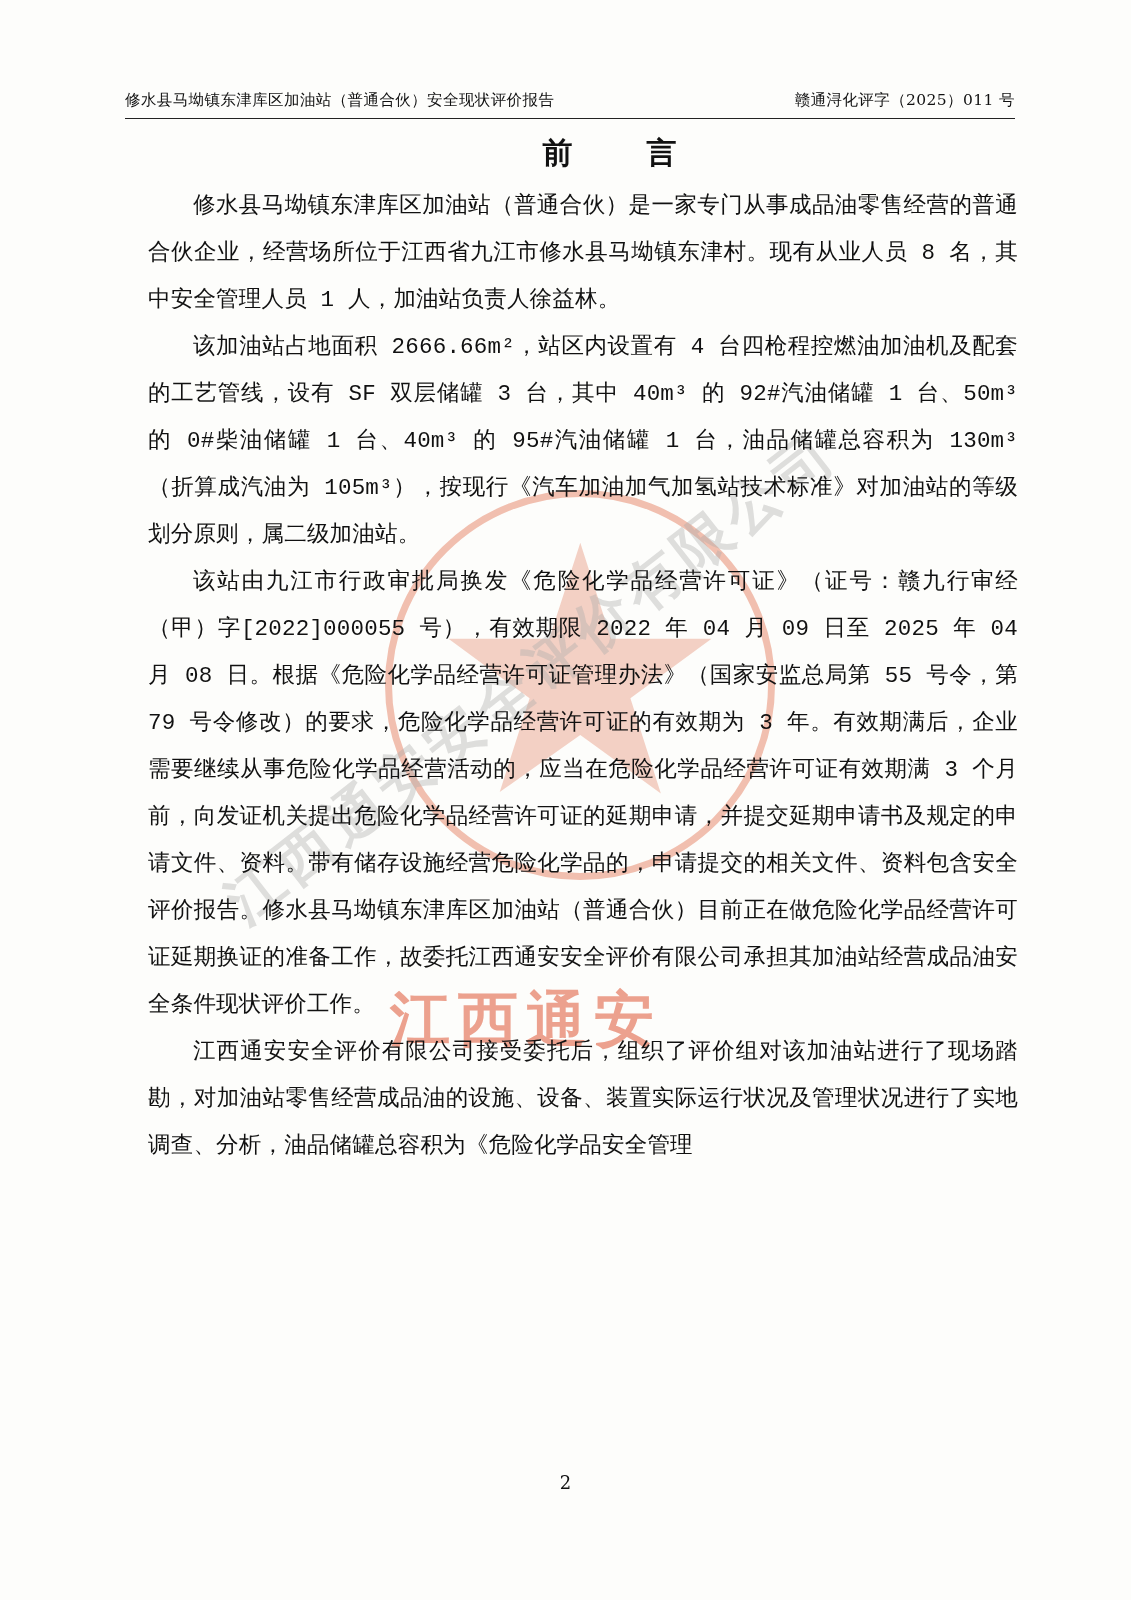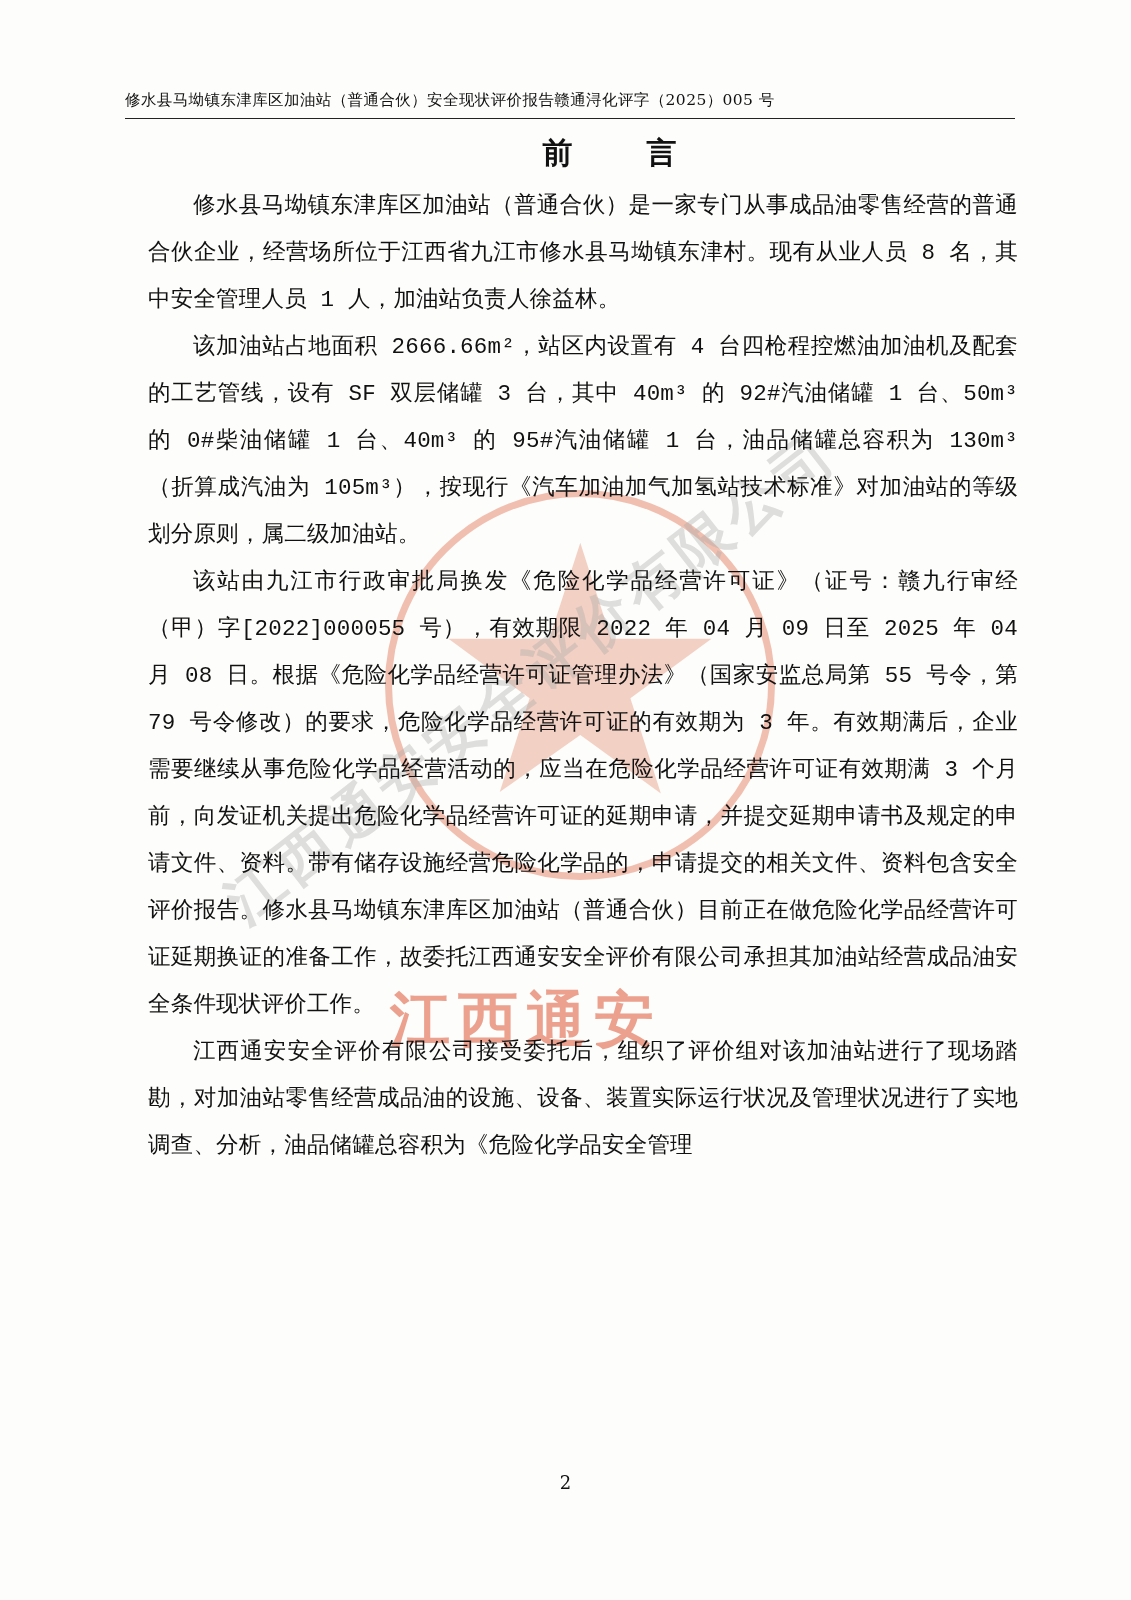--- a/index.html
+++ b/index.html
@@ -72,20 +72,21 @@
     font-weight: bold;
   }
 
   
   .header {
     position: absolute;
     left: 125px;
     top: 90px;
     width: 890px;
     display: flex;
+    justify-content: space-between;
     align-items: flex-end;
     font-size: 15.5px;
     letter-spacing: 0.4px;
     z-index: 10;
   }
   .header .hdr-left { white-space: nowrap; }
   .header .hdr-right { white-space: nowrap; }
   .header-rule {
     position: absolute;
     left: 125px;
@@ -148,21 +149,21 @@
 
   <div class="watermark">
     <div class="wm-circle"></div>
     <div class="wm-star">★</div>
     <div class="wm-text-diag">江西通安安全评价有限公司</div>
     <div class="wm-text-main">江西通安</div>
   </div>
 
   <div class="header">
     <div class="hdr-left">修水县马坳镇东津库区加油站（普通合伙）安全现状评价报告</div>
-    <div class="hdr-right">赣通浔化评字（2025）005 号</div>
+    <div class="hdr-right">赣通浔化评字（2025）011 号</div>
   </div>
   <div class="header-rule"></div>
 
   <div class="doc-title">前　言</div>
 
   <div class="body">
     <p>修水县马坳镇东津库区加油站（普通合伙）是一家专门从事成品油零售经营的普通合伙企业，经营场所位于江西省九江市修水县马坳镇东津村。现有从业人员 8 名，其中安全管理人员 1 人，加油站负责人徐益林。</p>
     <p>该加油站占地面积 2666.66m²，站区内设置有 4 台四枪程控燃油加油机及配套的工艺管线，设有 SF 双层储罐 3 台，其中 40m³ 的 92#汽油储罐 1 台、50m³ 的 0#柴油储罐 1 台、40m³ 的 95#汽油储罐 1 台，油品储罐总容积为 130m³（折算成汽油为 105m³），按现行《汽车加油加气加氢站技术标准》对加油站的等级划分原则，属二级加油站。</p>
     <p>该站由九江市行政审批局换发《危险化学品经营许可证》（证号：赣九行审经（甲）字[2022]000055 号），有效期限 2022 年 04 月 09 日至 2025 年 04 月 08 日。根据《危险化学品经营许可证管理办法》（国家安监总局第 55 号令，第 79 号令修改）的要求，危险化学品经营许可证的有效期为 3 年。有效期满后，企业需要继续从事危险化学品经营活动的，应当在危险化学品经营许可证有效期满 3 个月前，向发证机关提出危险化学品经营许可证的延期申请，并提交延期申请书及规定的申请文件、资料。带有储存设施经营危险化学品的，申请提交的相关文件、资料包含安全评价报告。修水县马坳镇东津库区加油站（普通合伙）目前正在做危险化学品经营许可证延期换证的准备工作，故委托江西通安安全评价有限公司承担其加油站经营成品油安全条件现状评价工作。</p>
     <p>江西通安安全评价有限公司接受委托后，组织了评价组对该加油站进行了现场踏勘，对加油站零售经营成品油的设施、设备、装置实际运行状况及管理状况进行了实地调查、分析，油品储罐总容积为《危险化学品安全管理</p>

